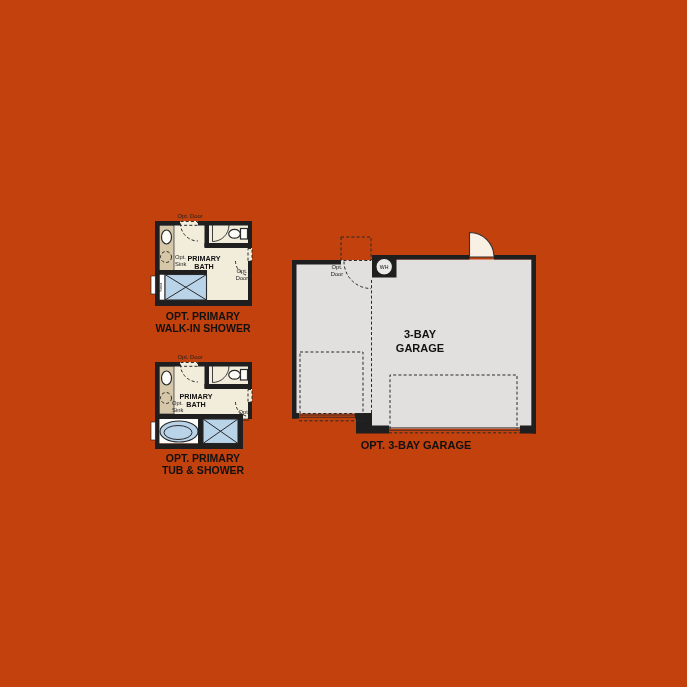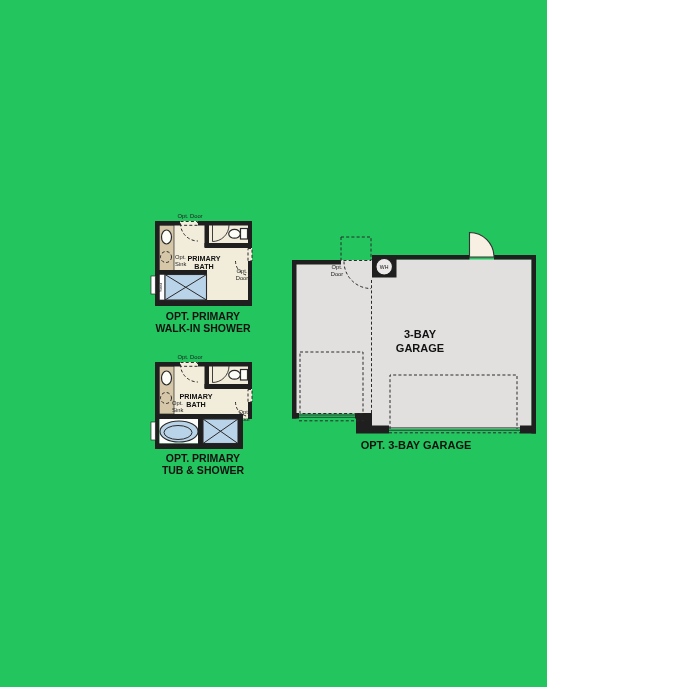--- a/index.html
+++ b/index.html
@@ -1,16 +1,16 @@
 <!DOCTYPE html>
 <html><head>
 <meta charset="utf-8">
 <style>
   html,body{margin:0;padding:0;background:#ffffff;}
-  .canvas{position:relative;width:547px;height:687px;background:#22c55e;overflow:hidden;
+  .canvas{position:relative;width:687px;height:687px;background:#c2410c;overflow:hidden;
           font-family:"Liberation Sans",sans-serif;}
   .plan{position:absolute;}
   
   .wall{fill:#1f1f1f;}
   .floor-bath{fill:#f2ecdb;}
   .floor-garage{fill:#e2e0df;}
   .vanity{fill:#d5c7a8;stroke:#2a2a2a;stroke-width:.7;}
   .blue{fill:#b9d3e9;stroke:#2a2a2a;stroke-width:1.1;}
   .white-fix{fill:#fdfdf8;stroke:#2a2a2a;stroke-width:1.2;}
   .white-sm{fill:#ffffff;stroke:#2a2a2a;stroke-width:.7;}

